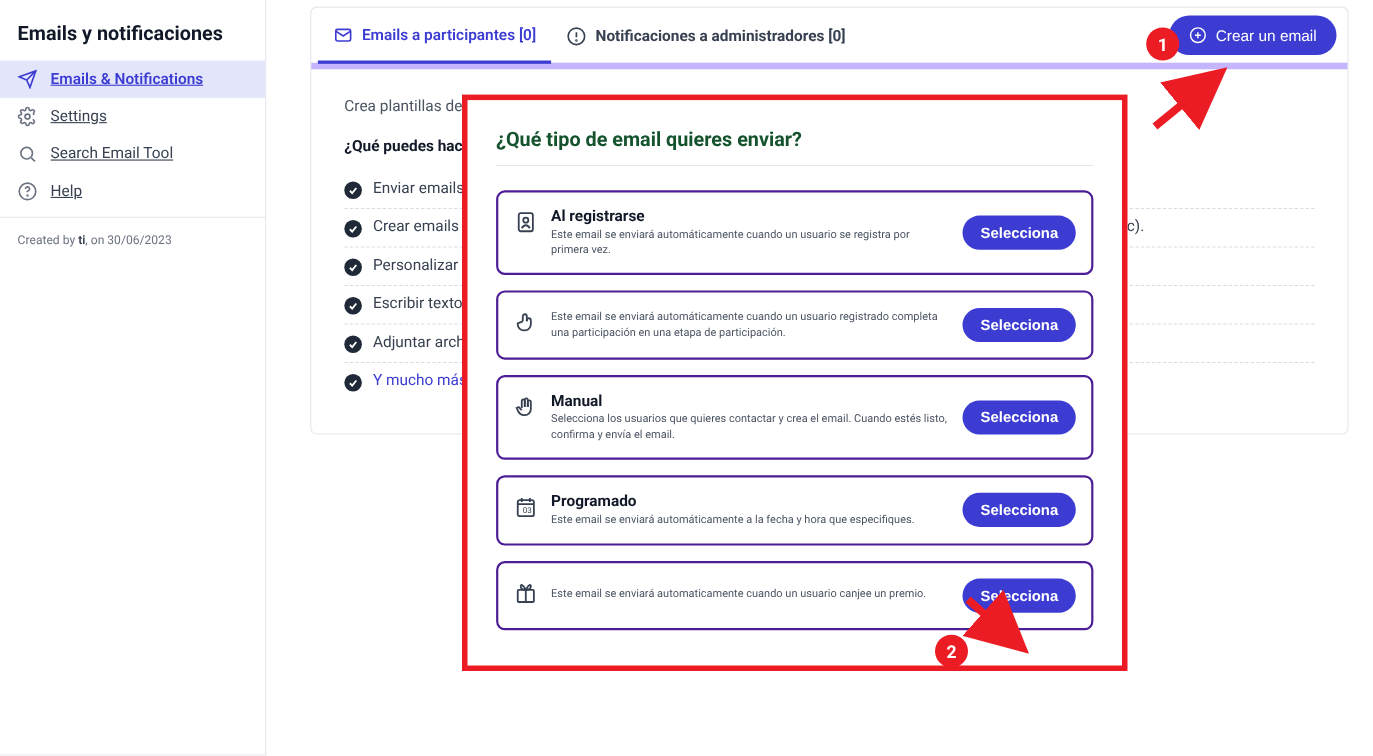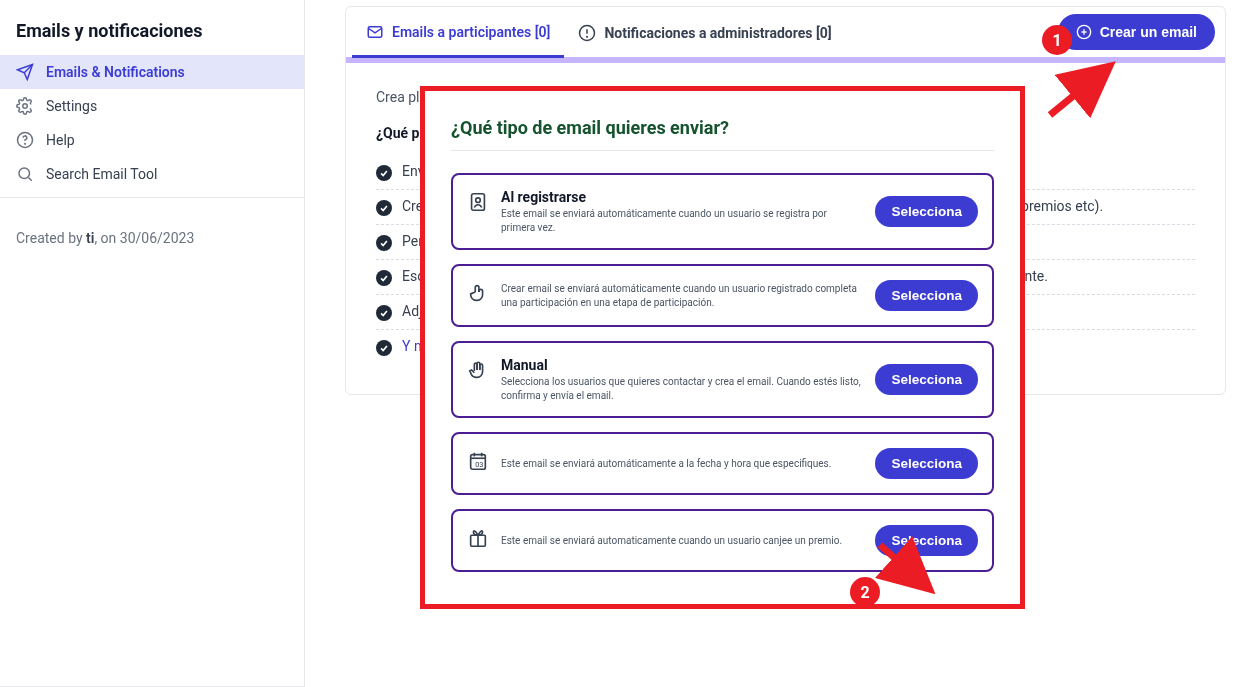--- a/index.html
+++ b/index.html
@@ -12,21 +12,21 @@
     height: 687px;
     overflow: hidden;
     position: relative;
   }
   .layout {
     display: flex;
     height: 100%;
   }
   
   .sidebar {
-    width: 305px;
+    width: 242px;
     background: #fff;
     border: 1px solid #e5e7eb;
     border-top: none;
     border-left: none;
     display: flex;
     flex-direction: column;
   }
   .sidebar-title {
     font-size: 18px;
     font-weight: 700;
@@ -34,33 +34,34 @@
     color:#111827;
   }
   .sidebar-nav { padding: 0; }
   .sidebar-item {
     display: flex;
     align-items: center;
     gap: 12px;
     padding: 8px 16px;
     cursor: pointer;
     color: #374151;
+    text-decoration: underline;
   }
   .sidebar-item.active {
     background: #e3e5fb;
     color: #3c3cd3;
     font-weight: 600;
   }
   .sidebar-item .icon { width: 18px; height:18px; display:flex; align-items:center; justify-content:center; color:#6b7280;}
   .sidebar-item.active .icon { color:#3c3cd3; }
   .sidebar-footer {
     border-top:1px solid #e5e7eb;
-    padding:32px 16px;
+    padding:14px 16px;
     color:#6b7280;
-    font-size:14px;
+    font-size:11px;
     margin-top:6px;
   }
   .sidebar-footer b { color:#374151; font-weight:600; }
 
   
   .main {
     flex:1;
     padding: 0 22px 0 40px;
     position:relative;
   }
@@ -98,21 +99,21 @@
     background:#3c3cd3;
     color:#fff;
     border:none;
     border-radius:999px;
     padding:10px 18px;
     display:flex;
     align-items:center;
     gap:8px;
     cursor:pointer;
     font-size:14px;
-    font-weight:700;
+    font-weight:400;
     margin-right:4px;
   }
   .create-btn .icon { width:16px; height:16px; }
 
   .content { padding: 26px 30px 30px 30px; }
   .content-desc { color:#4b5563; margin-bottom:20px; }
   .content-sub { font-weight:700; margin-bottom:14px; color:#111827;}
   .bullets { list-style:none; }
   .bullets li {
     display:flex;
@@ -222,36 +223,36 @@
               <path d="M19.4 15a1.7 1.7 0 0 0 .34 1.87l.06.06a2 2 0 1 1-2.83 2.83l-.06-.06a1.7 1.7 0 0 0-1.87-.34 1.7 1.7 0 0 0-1 1.55V21a2 2 0 1 1-4 0v-.09a1.7 1.7 0 0 0-1-1.55 1.7 1.7 0 0 0-1.87.34l-.06.06a2 2 0 1 1-2.83-2.83l.06-.06A1.7 1.7 0 0 0 4.6 15a1.7 1.7 0 0 0-1.55-1H3a2 2 0 1 1 0-4h.09a1.7 1.7 0 0 0 1.55-1 1.7 1.7 0 0 0-.34-1.87l-.06-.06A2 2 0 1 1 7.07 4.24l.06.06A1.7 1.7 0 0 0 9 4.6a1.7 1.7 0 0 0 1-1.55V3a2 2 0 1 1 4 0v.09a1.7 1.7 0 0 0 1 1.55 1.7 1.7 0 0 0 1.87-.34l.06-.06a2 2 0 1 1 2.83 2.83l-.06.06A1.7 1.7 0 0 0 19.4 9c.14.35.22.73.22 1.12"></path>
             </svg>
         </span>
         <span>Settings</span>
       </div>
 
 
       <div class="sidebar-item">
         <span class="icon">
           <svg viewBox="0 0 24 24" fill="none" stroke="currentColor" stroke-width="2">
+              <circle cx="11" cy="11" r="7"></circle>
+              <line x1="21" y1="21" x2="16.65" y2="16.65"></line>
+            </svg>
+        </span>
+        <span>Search Email Tool</span>
+      </div>
+
+      <div class="sidebar-item">
+        <span class="icon">
+          <svg viewBox="0 0 24 24" fill="none" stroke="currentColor" stroke-width="2">
               <circle cx="12" cy="12" r="10"></circle>
               <path d="M9.5 9a2.5 2.5 0 1 1 3.5 2.3c-.8.4-1.5 1-1.5 1.7"></path>
               <circle cx="12" cy="17" r="0.5" fill="currentColor"></circle>
             </svg>
         </span>
         <span>Help</span>
-      </div>
-
-      <div class="sidebar-item">
-        <span class="icon">
-          <svg viewBox="0 0 24 24" fill="none" stroke="currentColor" stroke-width="2">
-              <circle cx="11" cy="11" r="7"></circle>
-              <line x1="21" y1="21" x2="16.65" y2="16.65"></line>
-            </svg>
-        </span>
-        <span>Search Email Tool</span>
       </div>
     </nav>
 
     <div class="sidebar-footer">
       <span>Created by </span><b>ti</b><span>, on 30/06/2023</span>
     </div>
   </aside>
 
   <main class="main">
     <div class="card-frame">
@@ -366,21 +367,21 @@
   </div>
 
   <div class="option">
     <span class="opt-icon">
       <svg viewBox="0 0 24 24" fill="none" stroke="currentColor" stroke-width="1.8">
           <path d="M9 11V6a2 2 0 1 1 4 0v5"></path>
           <path d="M13 11v-1a2 2 0 1 1 4 0v4a6 6 0 0 1-6 6h-1a6 6 0 0 1-6-6v-1l5-2"></path>
         </svg>
     </span>
     <div class="opt-body">
-      <div class="opt-desc">Crear email se enviará automáticamente cuando un usuario registrado completa una participación en una etapa de participación.</div>
+      <div class="opt-desc">Este email se enviará automáticamente cuando un usuario registrado completa una participación en una etapa de participación.</div>
     </div>
     <button class="select-btn">Selecciona</button>
   </div>
 
   <div class="option">
     <span class="opt-icon">
       <svg viewBox="0 0 24 24" fill="none" stroke="currentColor" stroke-width="1.8">
           <path d="M8 13V6a1.5 1.5 0 1 1 3 0v6"></path>
           <path d="M11 12V5a1.5 1.5 0 1 1 3 0v7"></path>
           <path d="M14 12V7a1.5 1.5 0 1 1 3 0v7a6 6 0 0 1-6 6h-1a6 6 0 0 1-5.2-3L3 13l2-1 3 3"></path>
@@ -397,20 +398,21 @@
     <span class="opt-icon">
       <svg viewBox="0 0 24 24" fill="none" stroke="currentColor" stroke-width="1.8">
           <rect x="4" y="5" width="16" height="16" rx="2"></rect>
           <line x1="4" y1="9" x2="20" y2="9"></line>
           <line x1="8" y1="3" x2="8" y2="7"></line>
           <line x1="16" y1="3" x2="16" y2="7"></line>
           <text x="9" y="18" font-size="8" stroke="none" fill="currentColor">03</text>
         </svg>
     </span>
     <div class="opt-body">
+      <div class="opt-title">Programado</div>
       <div class="opt-desc">Este email se enviará automáticamente a la fecha y hora que especifiques.</div>
     </div>
     <button class="select-btn">Selecciona</button>
   </div>
 
   <div class="option">
     <span class="opt-icon">
       <svg viewBox="0 0 24 24" fill="none" stroke="currentColor" stroke-width="1.8">
           <rect x="4" y="9" width="16" height="12" rx="1"></rect>
           <line x1="12" y1="9" x2="12" y2="21"></line>

